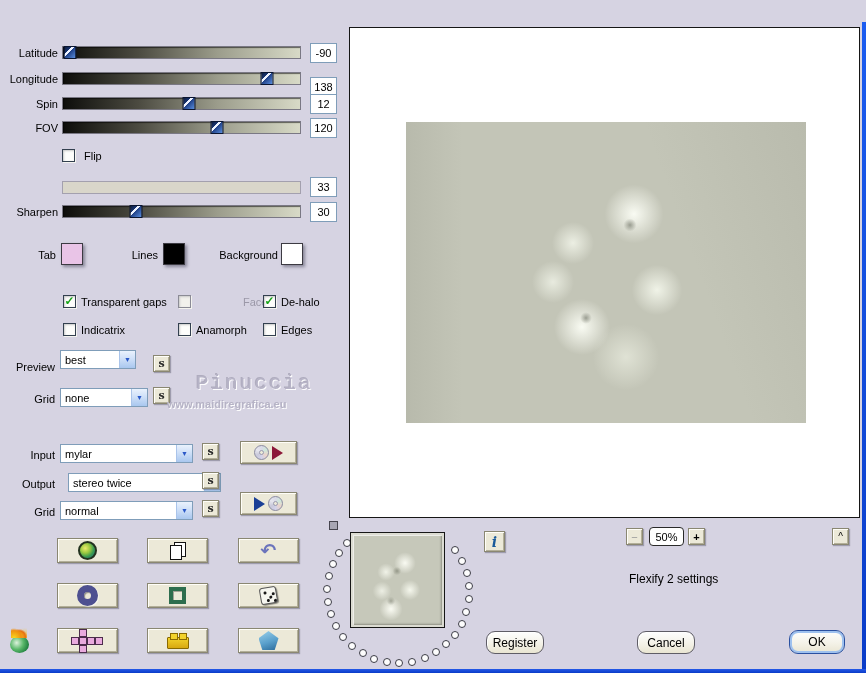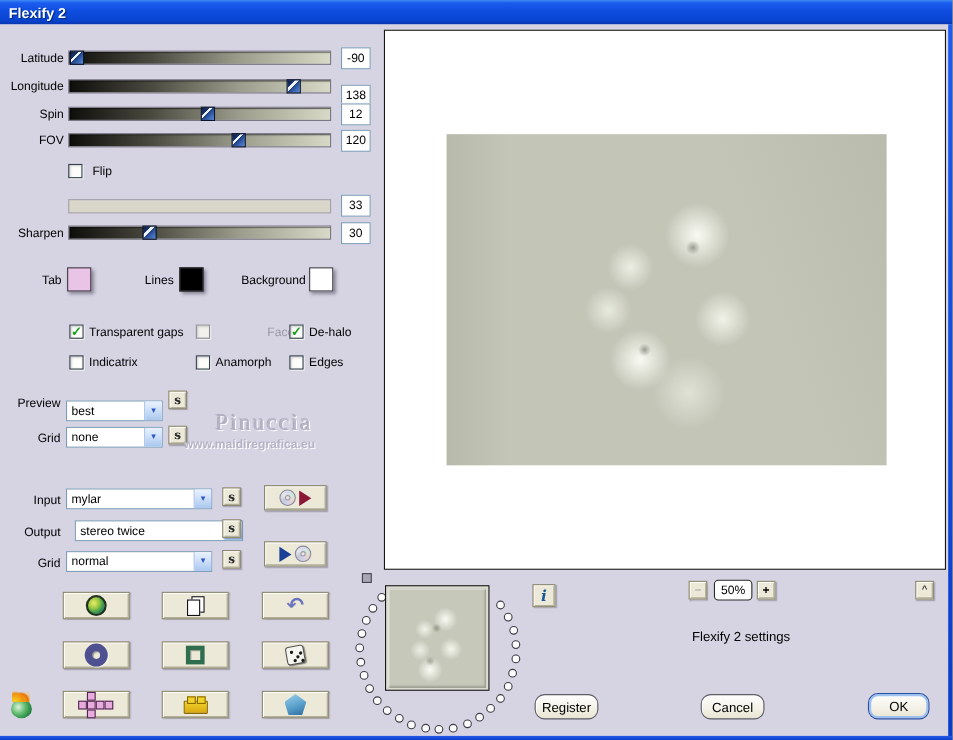--- a/index.html
+++ b/index.html
@@ -143,37 +143,34 @@
   .penta { width:20px; height:19px; background:linear-gradient(160deg,#9ad0ea 0%,#5aa0cc 55%,#2a6a9a 100%);
            clip-path:polygon(50% 0%,100% 38%,81% 100%,19% 100%,0% 38%); }
   .comet { position:absolute; left:10px; top:636px; width:19px; height:17px; border-radius:50%;
            background:radial-gradient(circle at 35% 40%, #dcf2dc 0%, #5ab86a 42%, #1a7a3a 80%, #0a5a2a 100%); }
   .comet::before { content:""; position:absolute; top:-8px; left:1px; width:16px; height:10px;
            background:
              radial-gradient(circle at 18% 100%, #f8d820 0%, #f09010 45%, transparent 60%),
              radial-gradient(circle at 52% 90%,  #f8d820 0%, #e87010 50%, transparent 66%),
              radial-gradient(circle at 85% 100%, #f8c020 0%, transparent 60%); }
 
-  .watermark1 { position:absolute; left:196px; top:372px; font-family:Liberation Serif, serif; font-size:21px; color:#b6b3c6;
+  .watermark1 { position:absolute; left:196px; top:372px; font-family:Liberation Mono, monospace; font-size:21px; color:#b6b3c6;
                 letter-spacing:2px; text-shadow:1px 1px 0 rgba(255,255,255,.95), -1px -1px 0 rgba(118,115,138,.4); }
   .watermark2 { position:absolute; left:167px; top:398px; font-size:11px; font-weight:bold; color:#b6b3c6;
                 text-shadow:1px 1px 0 rgba(255,255,255,.95); }
 
   .pctbox { position:absolute; left:649px; top:527px; width:35px; height:19px; background:#fff; border:1px solid #2a2a2a;
             border-radius:4px; display:flex; align-items:center; justify-content:center; font-size:11px; }
   .infobtn { left:484px; top:531px; width:21px; height:21px; font-family:"DejaVu Serif",serif; font-weight:bold; font-style:italic; color:#1a5a9a; font-size:14px; }
 </style>
 </head>
 <body>
 
 <div id="win">
 
-  <div id="titlebar">
-    <span class="ttext">Flexify 2</span>
-  </div>
 
   <div class="lbl" style="left:0;top:47px;width:58px">Latitude</div>
   <div class="track" style="left:62px;top:46px">
     <div class="thumb" style="left: 3%;"></div>
   </div>
   <input class="valbox" style="top: 43px;" value="-90">
 
   <div class="lbl" style="left:0;top:73px;width:58px">Longitude</div>
   <div class="track" style="left:62px;top:72px">
     <div class="thumb" style="left: 86%;"></div>
@@ -234,21 +231,21 @@
   <div class="cb" style="left:178px;top:323px">
     <span class="mark"></span>
   </div>
   <div class="abs" style="left:196px;top:324px">Anamorph</div>
   <div class="cb" style="left:263px;top:323px">
     <span class="mark"></span>
   </div>
   <div class="abs" style="left:281px;top:324px">Edges</div>
 
   <div class="lbl" style="left:0;top:361px;width:55px">Preview</div>
-  <div class="dd" style="left:60px;top:364px;width:88px">
+  <div class="dd" style="left:60px;top:350px;width:76px">
     <span class="ddtext">best</span>
     <span class="ddbtn">▼</span>
   </div>
   <div class="bevelbtn sbtn" style="left:153px;top:355px">s</div>
 
   <div class="lbl" style="left:0;top:393px;width:55px">Grid</div>
   <div class="dd" style="left:60px;top:388px;width:88px">
     <span class="ddtext">none</span>
     <span class="ddbtn">▼</span>
   </div>

